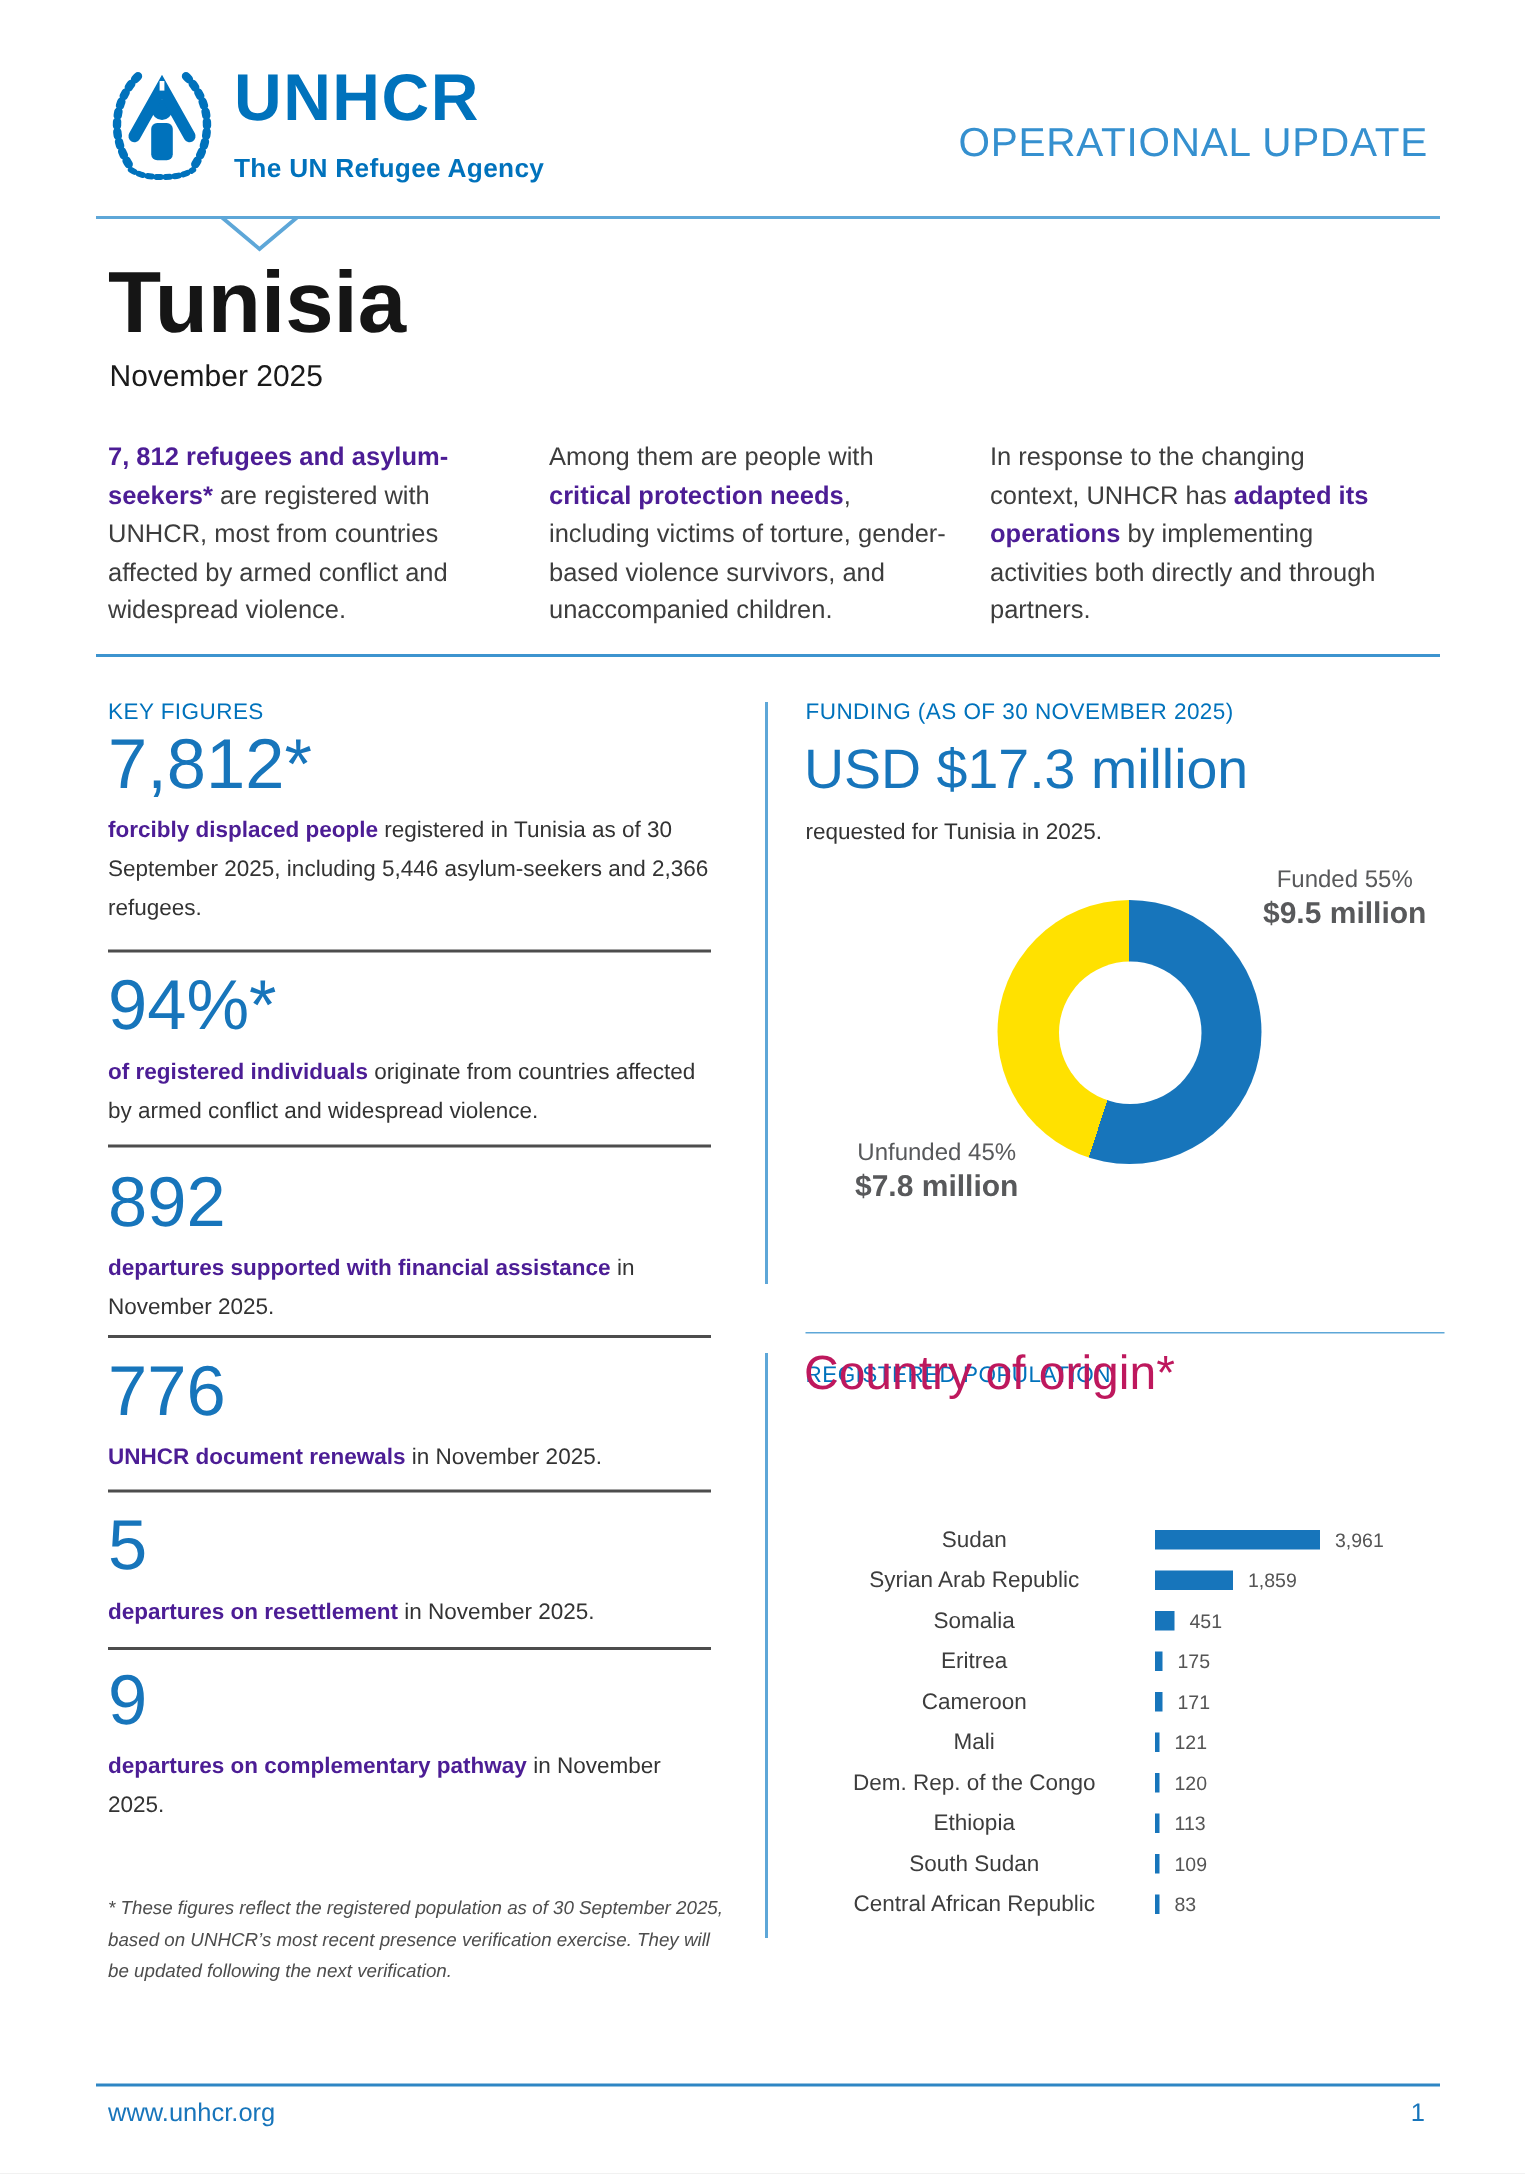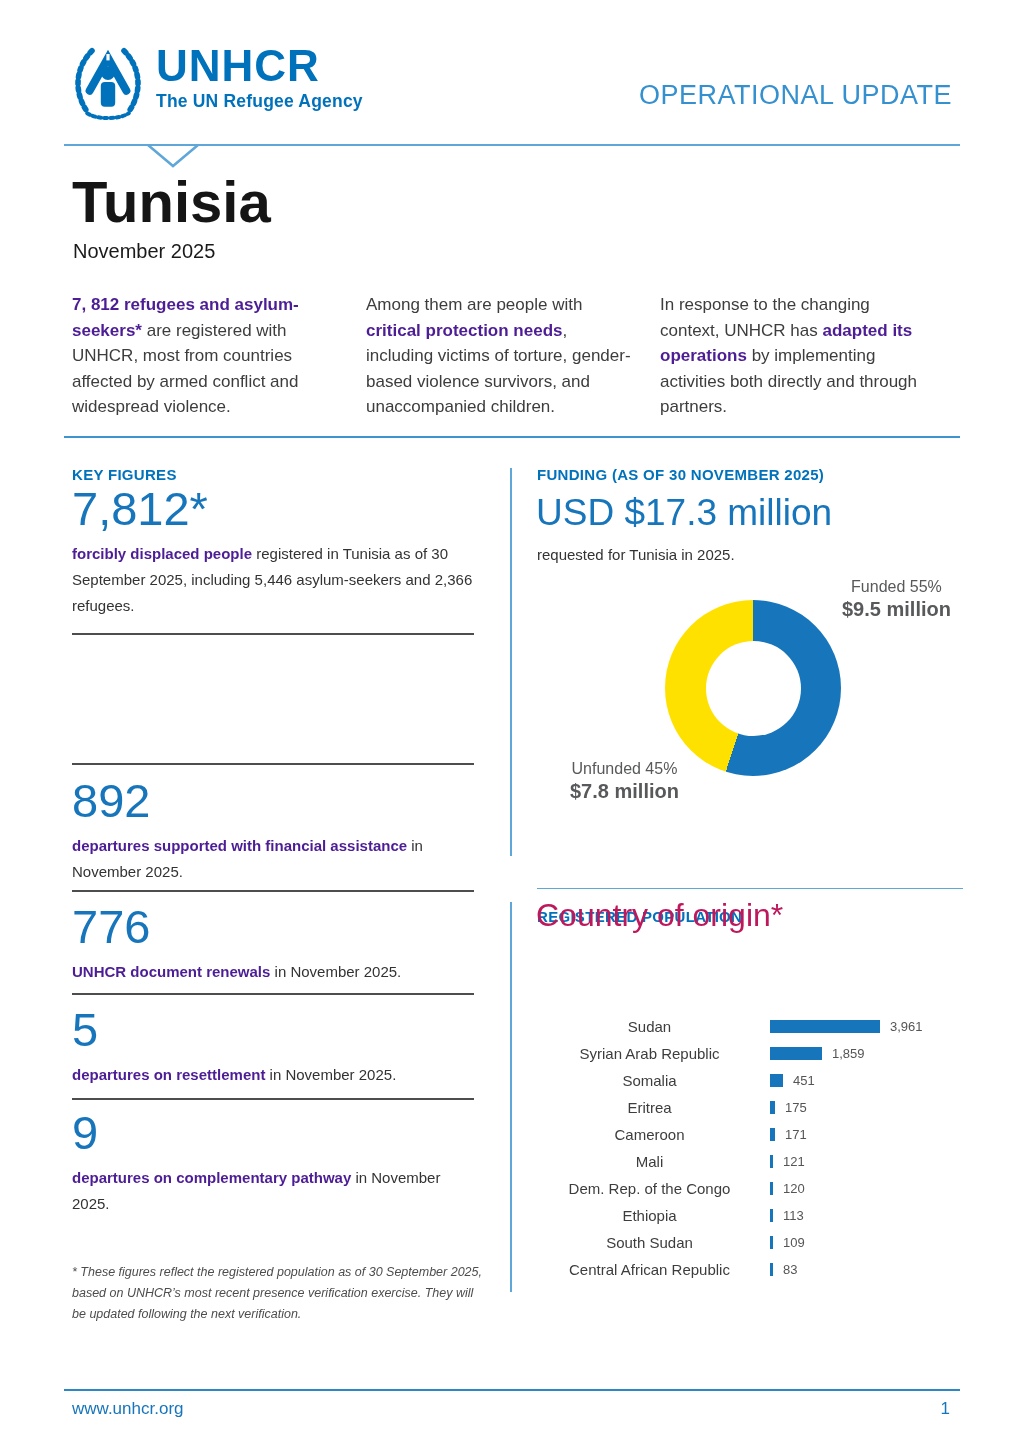--- a/index.html
+++ b/index.html
@@ -3,34 +3,34 @@
 <meta charset="utf-8">
 <style>
   html,body { margin:0; padding:0; background:#e8e8e8; }
   .page {
     position:relative; width:1024px; height:1449px; margin:0 auto;
     background:#ffffff; font-family:"Liberation Sans", sans-serif; overflow:hidden;
   }
   
   .logo { position:absolute; left:68px; top:44px; display:flex; align-items:flex-start; gap:8px; }
   .logo-text .big { font-size:44px; font-weight:800; color:#0072bc; line-height:1; letter-spacing:1px; }
-  .logo-text .small { font-size:17.5px; font-weight:bold; color:#0072bc; margin-top:3px; letter-spacing:0.2px; }
+  .logo-text .small { font-size:17.5px; font-weight:bold; color:#0072bc; margin-top:14px; letter-spacing:0.2px; }
   .doc-type { position:absolute; right:72px; top:80px; font-size:27px; color:#3590cf; letter-spacing:0.5px; }
   .header-rule { position:absolute; left:64px; top:144px; width:896px; border-top:2px solid #5ea7d8; }
   .chevron { position:absolute; left:146px; top:144px; }
   
   .country-title { position:absolute; left:72px; top:168px; font-size:58px; font-weight:bold; color:#151515; }
   .date-subtitle { position:absolute; left:73px; top:240px; font-size:20px; color:#1a1a1a; }
   
   .intro { position:absolute; left:72px; top:292px; width:890px; display:flex; gap:22px; }
   .intro p { margin:0; width:272px; font-size:17px; line-height:25.5px; color:#3d3d3d; }
   .hl { color:#4c1d95; font-weight:bold; }
   .full-rule { position:absolute; left:64px; top:436px; width:896px; border-top:2px solid #3d94cf; }
   
-  .section-heading { font-size:15px; font-weight:bold; color:#0072bc; letter-spacing:0.3px; }
+  .section-heading { font-size:15px; font-weight:normal; color:#0072bc; letter-spacing:0.3px; }
   .kf-heading { position:absolute; left:72px; top:466px; }
   .stat { position:absolute; left:72px; width:402px; }
   .stat .num { font-size:47px; color:#1775bb; line-height:1.05; }
   .stat p { margin:8px 0 0 0; font-size:15px; line-height:26px; color:#333; }
   .s1{top:484px;} .s2{top:645px;} .s3{top:776px;} .s4{top:902px;} .s5{top:1005px;} .s6{top:1108px;}
   .kf-div { position:absolute; left:72px; width:402px; border-top:2px solid #4d4d4d; }
   .d1{top:633px;} .d2{top:763px;} .d3{top:890px;} .d4{top:993px;} .d5{top:1098px;}
   .footnote { position:absolute; left:72px; top:1262px; width:412px; font-size:12.5px;
               font-style:italic; color:#4d4d4d; line-height:21px; margin:0; }
   
@@ -104,20 +104,24 @@
   <div class="full-rule"></div>
 
   <div class="section-heading kf-heading">KEY FIGURES</div>
 
   <div class="stat s1">
     <div class="num">7,812*</div>
     <p><span class="hl">forcibly displaced people</span><span> registered in Tunisia as of 30 September 2025, including 5,446 asylum-seekers and 2,366 refugees.</span></p>
   </div>
   <div class="kf-div d1"></div>
 
+  <div class="stat s2">
+    <div class="num">94%*</div>
+    <p><span class="hl">of registered individuals</span><span> originate from countries affected by armed conflict and widespread violence.</span></p>
+  </div>
   <div class="kf-div d2"></div>
 
   <div class="stat s3">
     <div class="num">892</div>
     <p><span class="hl">departures supported with financial assistance</span><span> in November 2025.</span></p>
   </div>
   <div class="kf-div d3"></div>
 
   <div class="stat s4">
     <div class="num">776</div>

